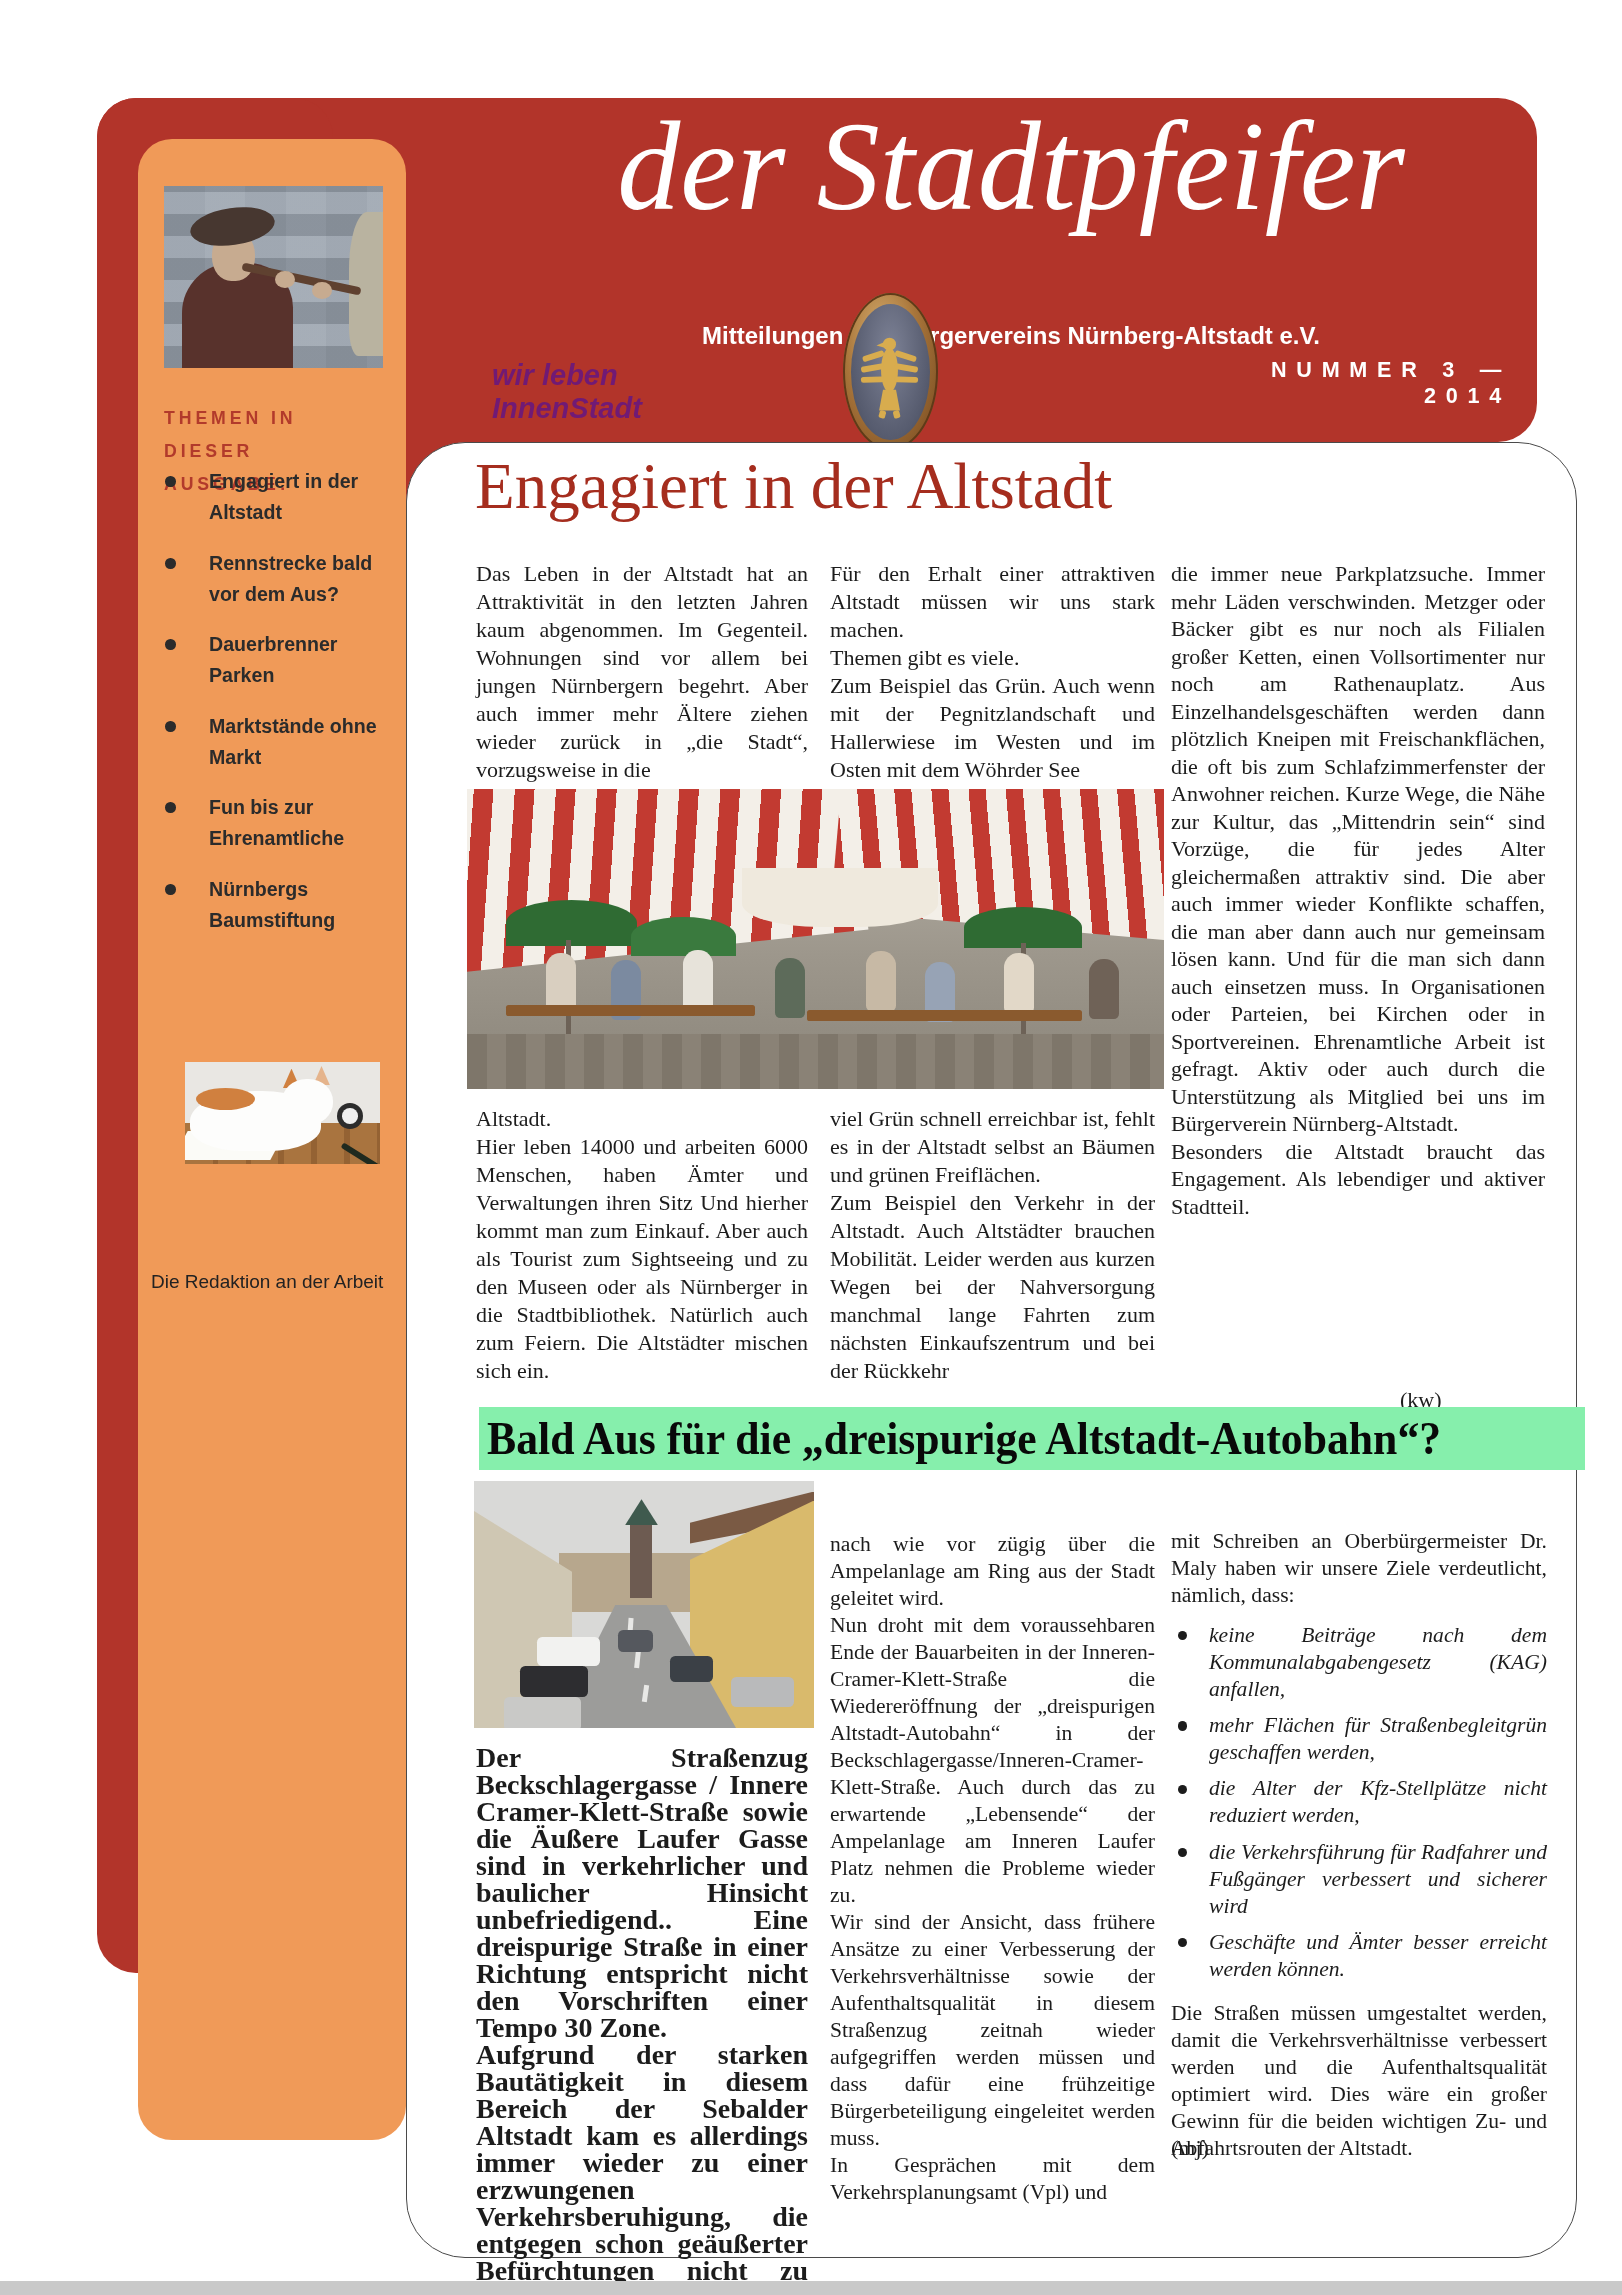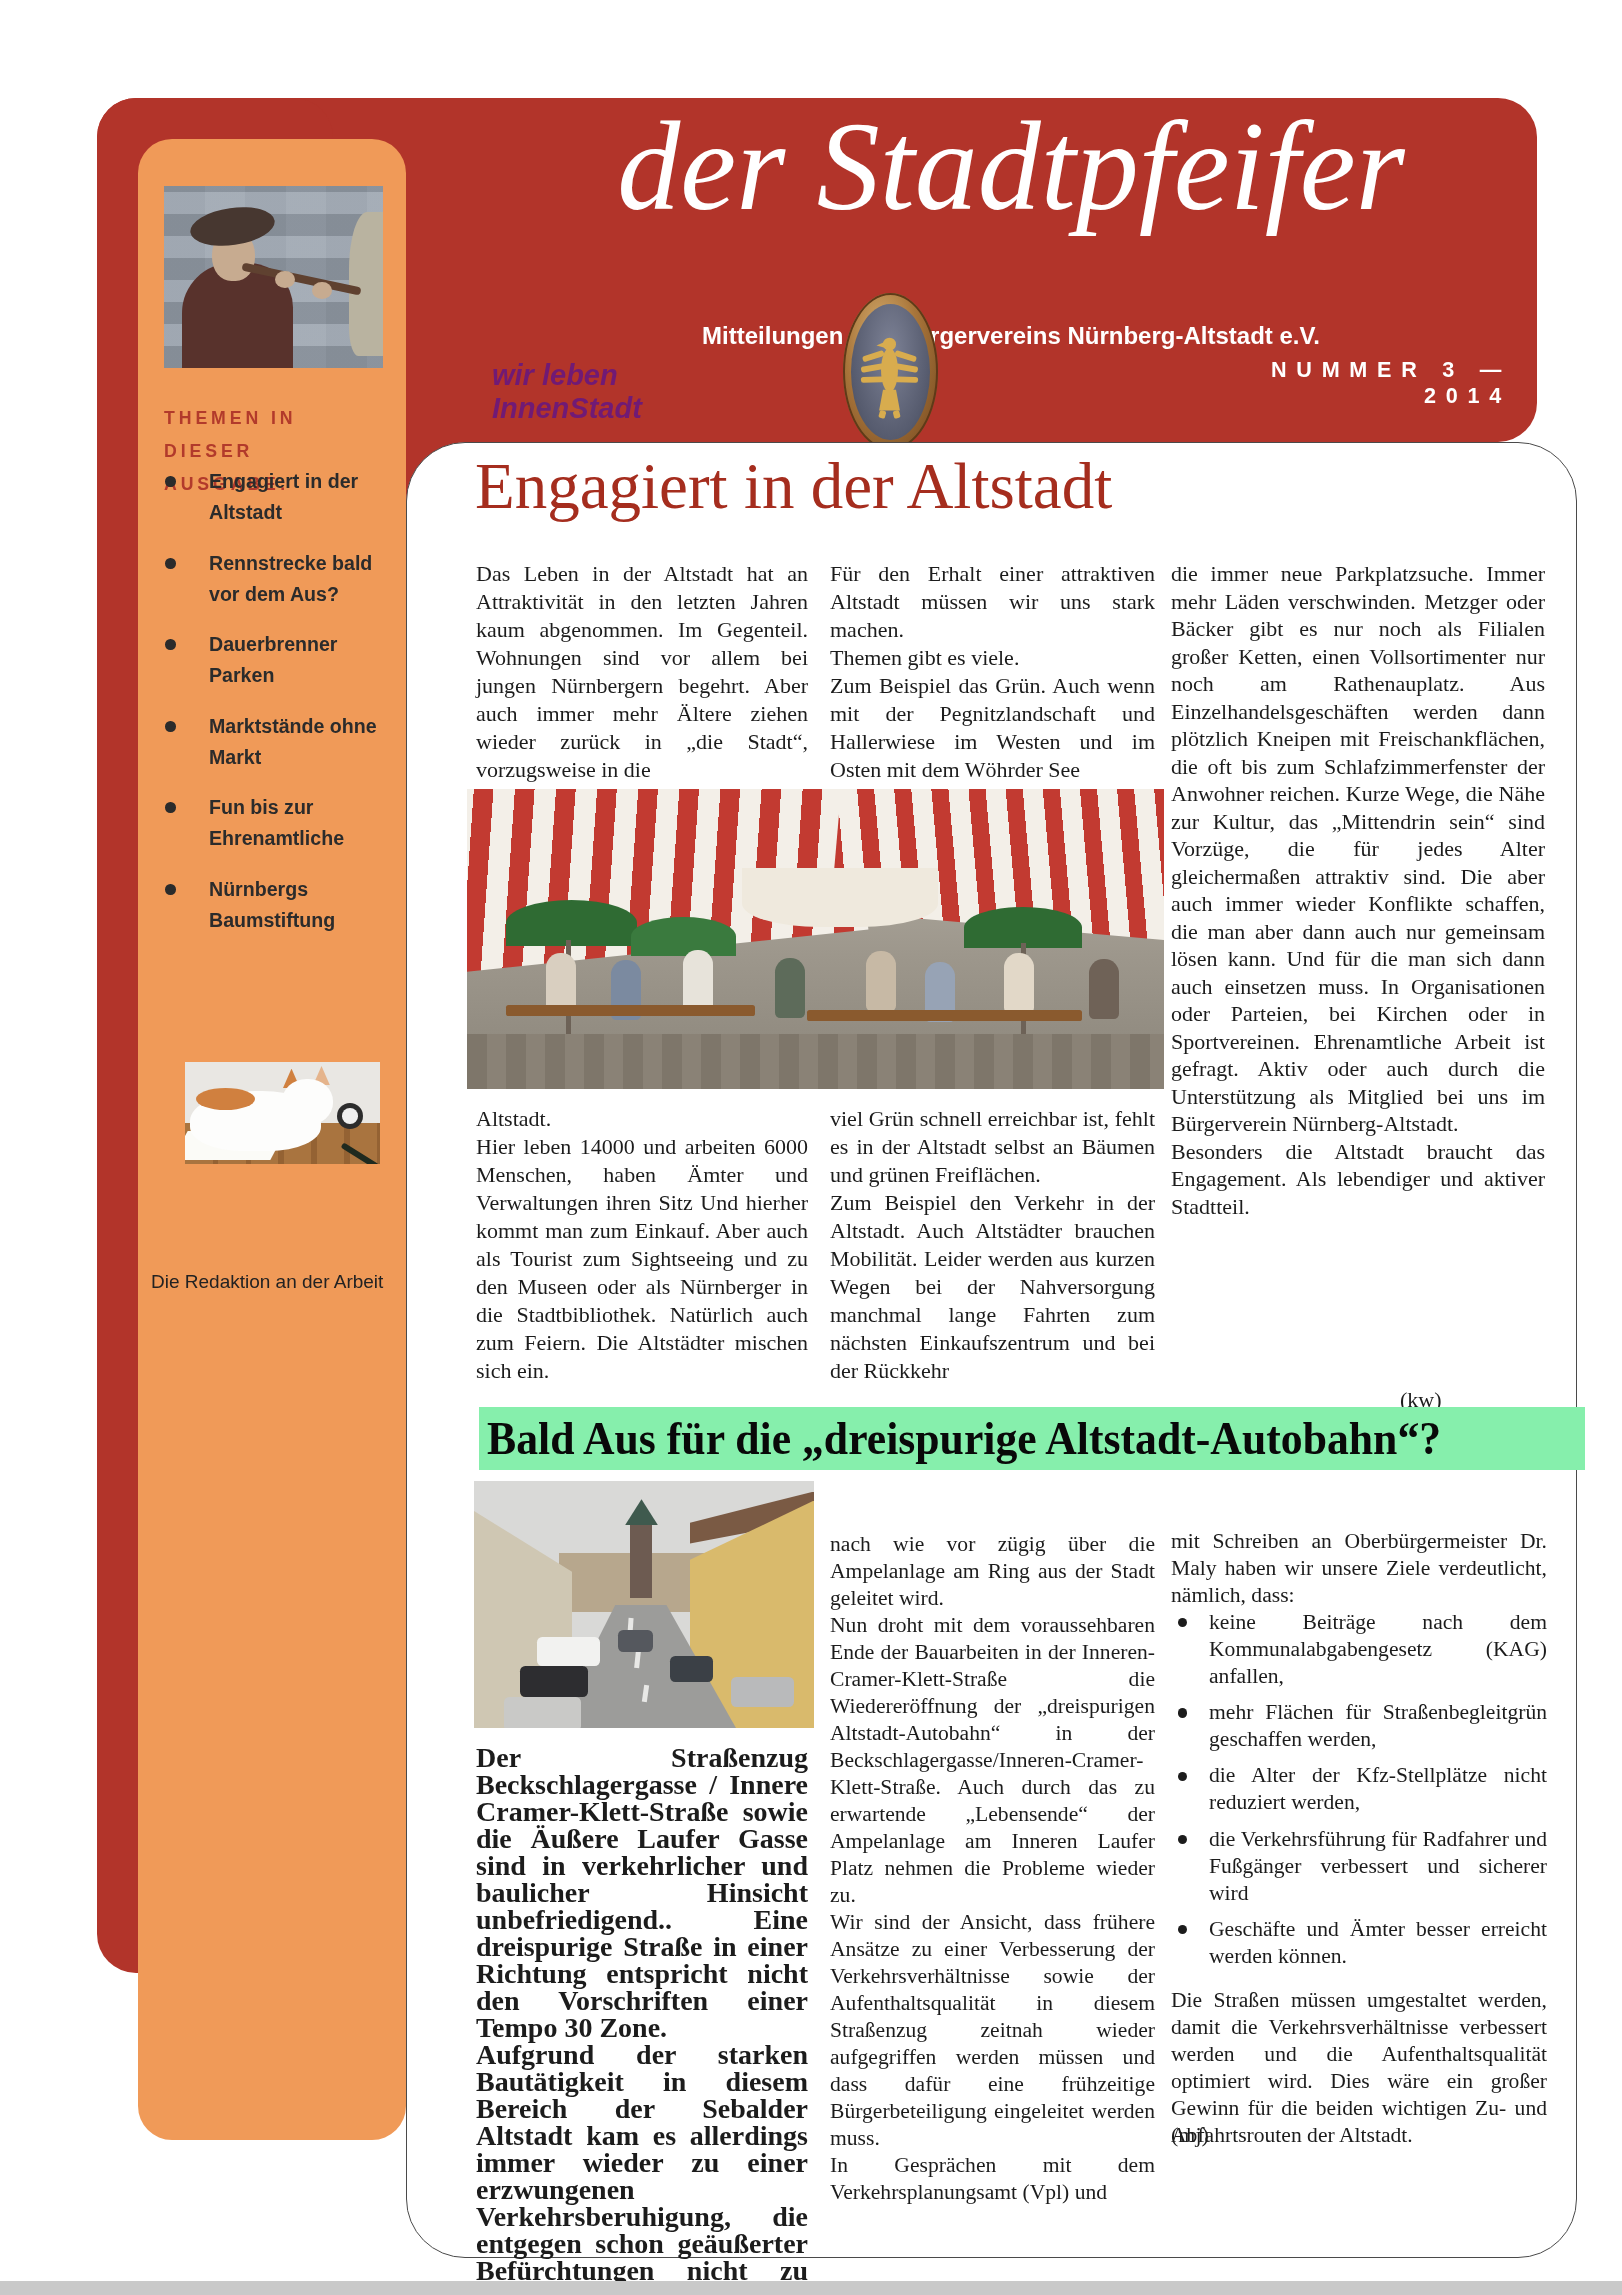--- a/index.html
+++ b/index.html
@@ -109,21 +109,21 @@
   .street .bldR{position:absolute;right:0;top:19.6px;width:124px;height:228px;background:#d9ba6c;
                 clip-path:polygon(0 26%,100% 0,100% 100%,0 100%);}
   .street .roofR{position:absolute;right:0;top:10.5px;width:124px;height:52px;background:#7a5a44;
                 clip-path:polygon(0 60%,100% 0,100% 55%,0 100%);}
   .street .road{position:absolute;left:79px;top:124px;width:183px;height:123px;background:#9c9c9a;
                 clip-path:polygon(34% 0,62% 0,100% 100%,0 100%);}
   .street .dash{position:absolute;width:5.2px;height:17px;background:#e8e8e6;}
   .street .car{position:absolute;border-radius:5.2px;}
 
   
-  .a2-bullets{list-style:none;margin:0 0 0 0;padding:0;}
+  .a2-bullets{list-style:none;margin:13px 0 0 0;padding:0;font-style:italic;}
   .a2-bullets li{position:relative;padding-left:38px;margin-bottom:9.2px;
                  font-family:"Liberation Serif",serif;font-size:21.6px;line-height:27px;color:#1c1c1c;text-align:justify;}
   .a2-bullets li::before{content:"";position:absolute;left:6.5px;top:9.2px;width:9.2px;height:9.2px;
                  border-radius:50%;background:#1c1c1c;}
 </style>
 </head>
 <body>
 
 <div class="abs red-band"></div>
 <div class="abs red-strip"></div>

